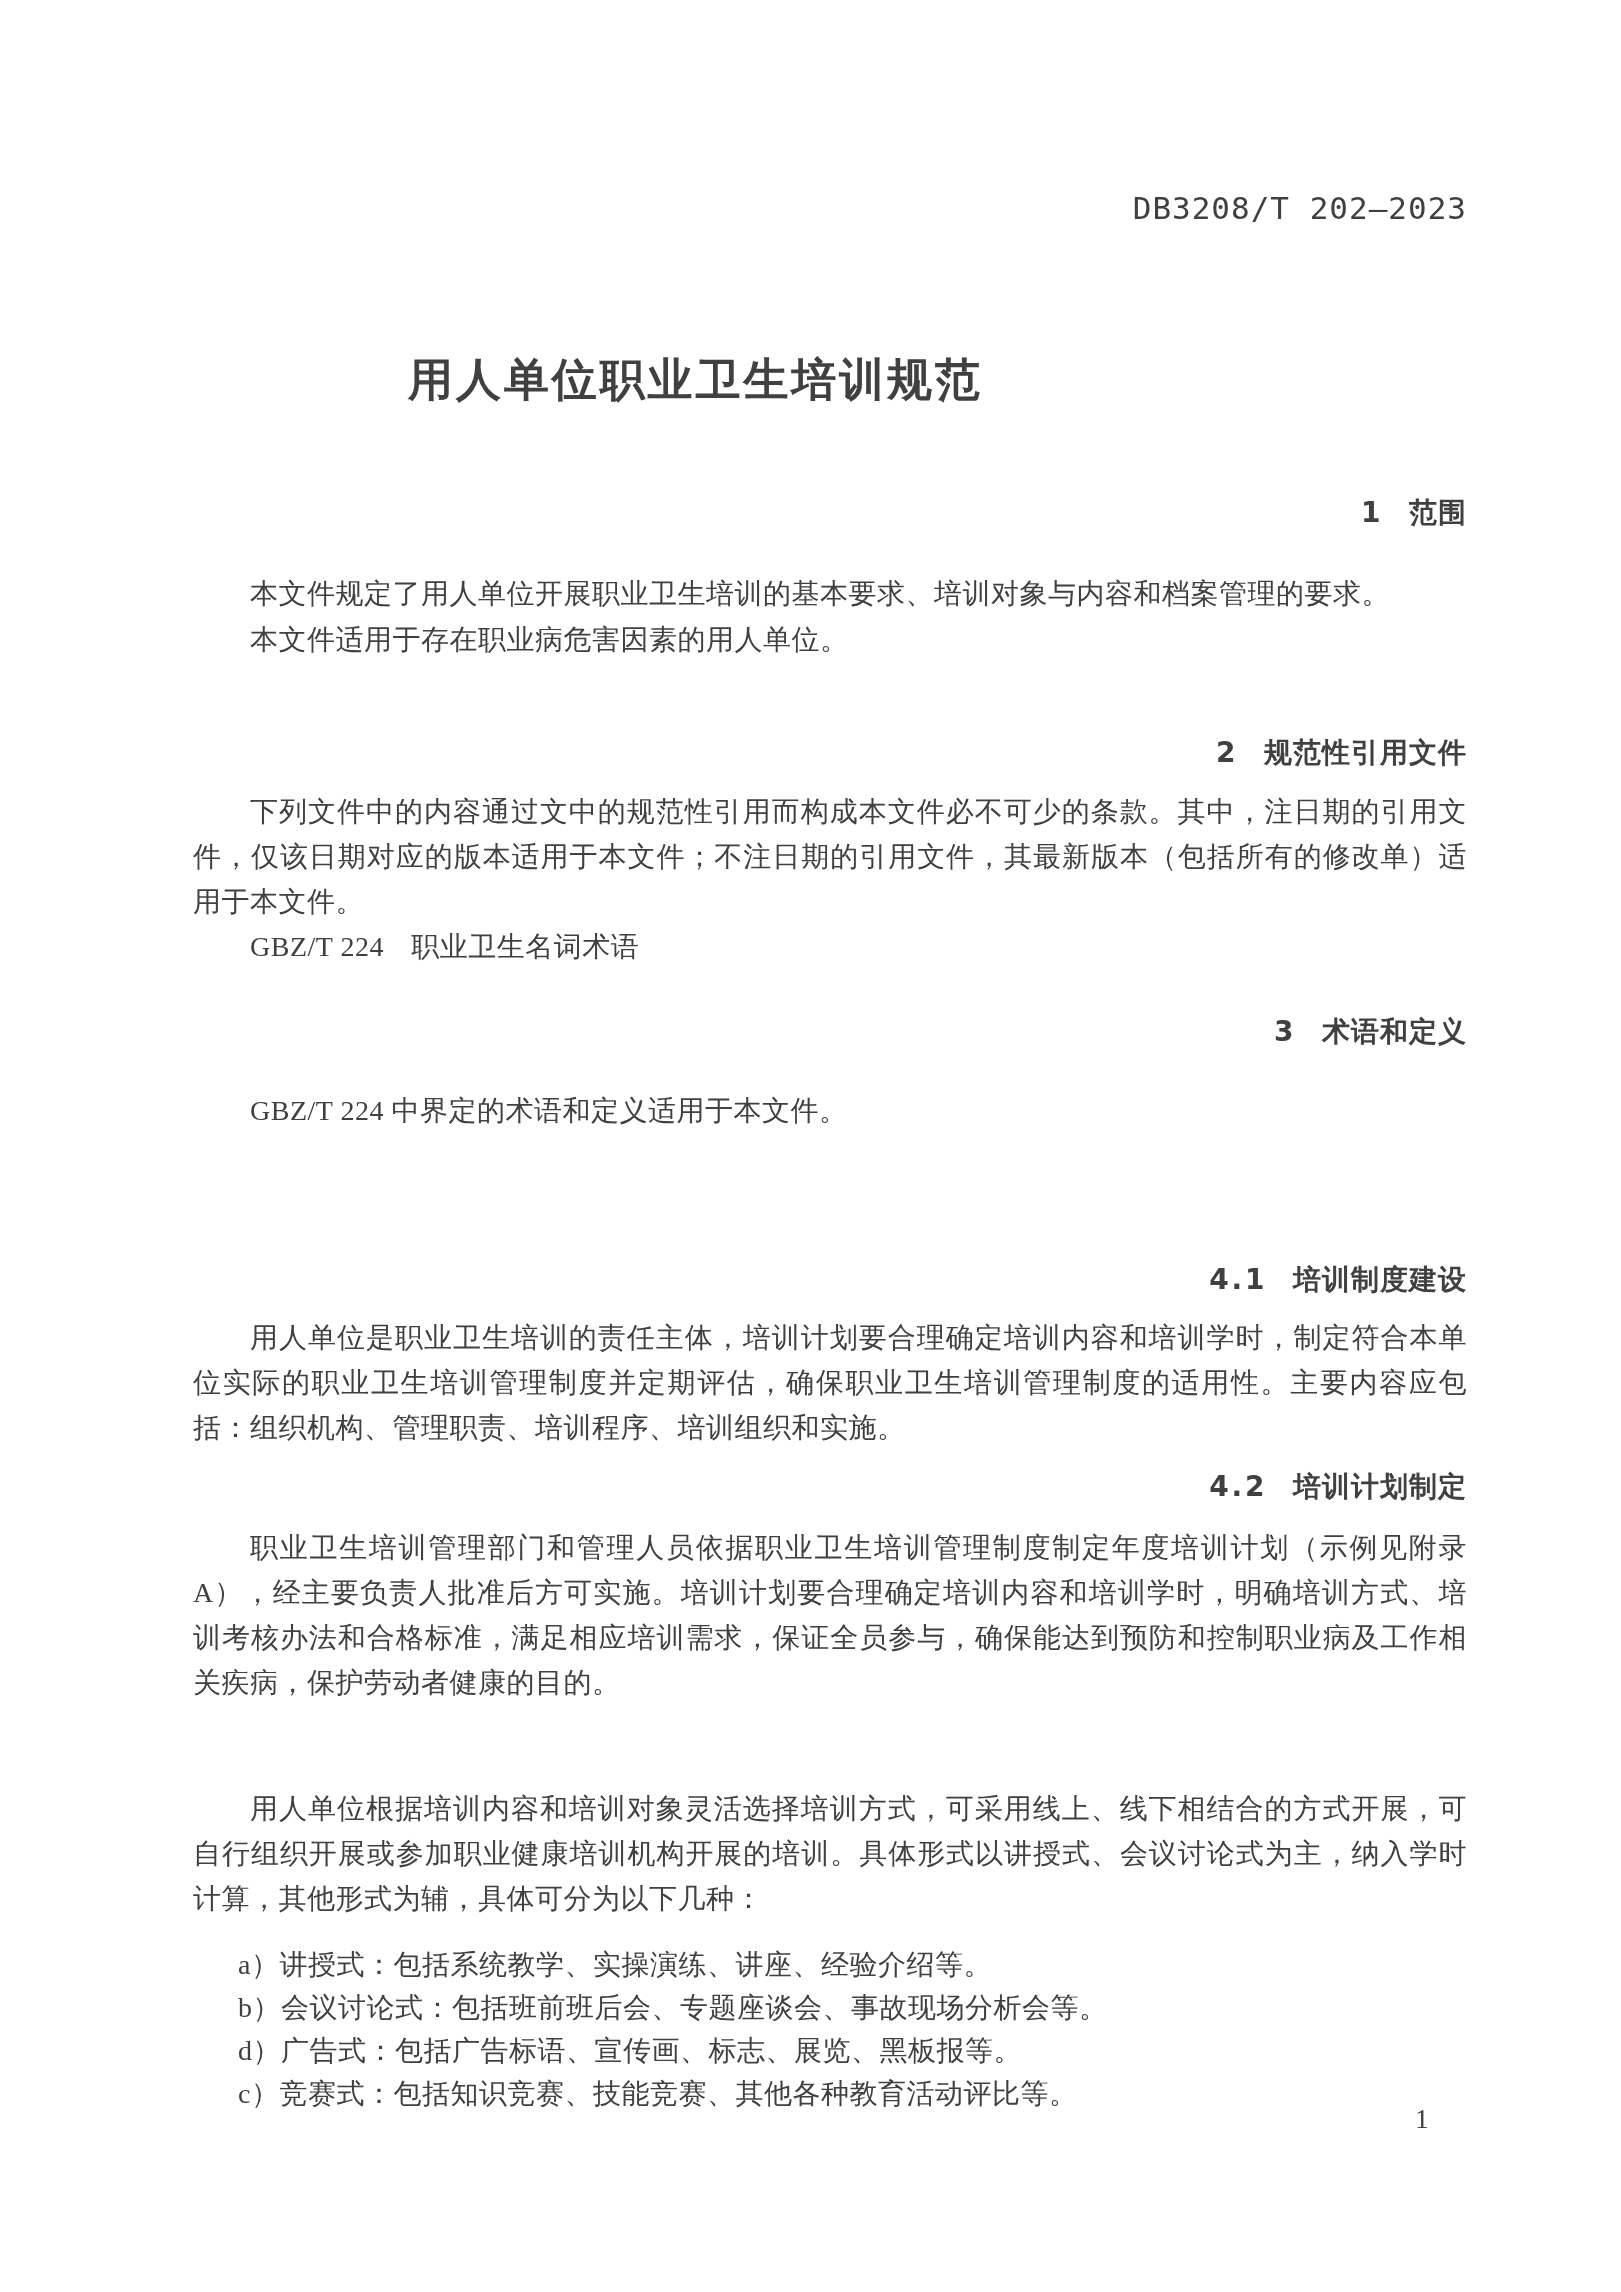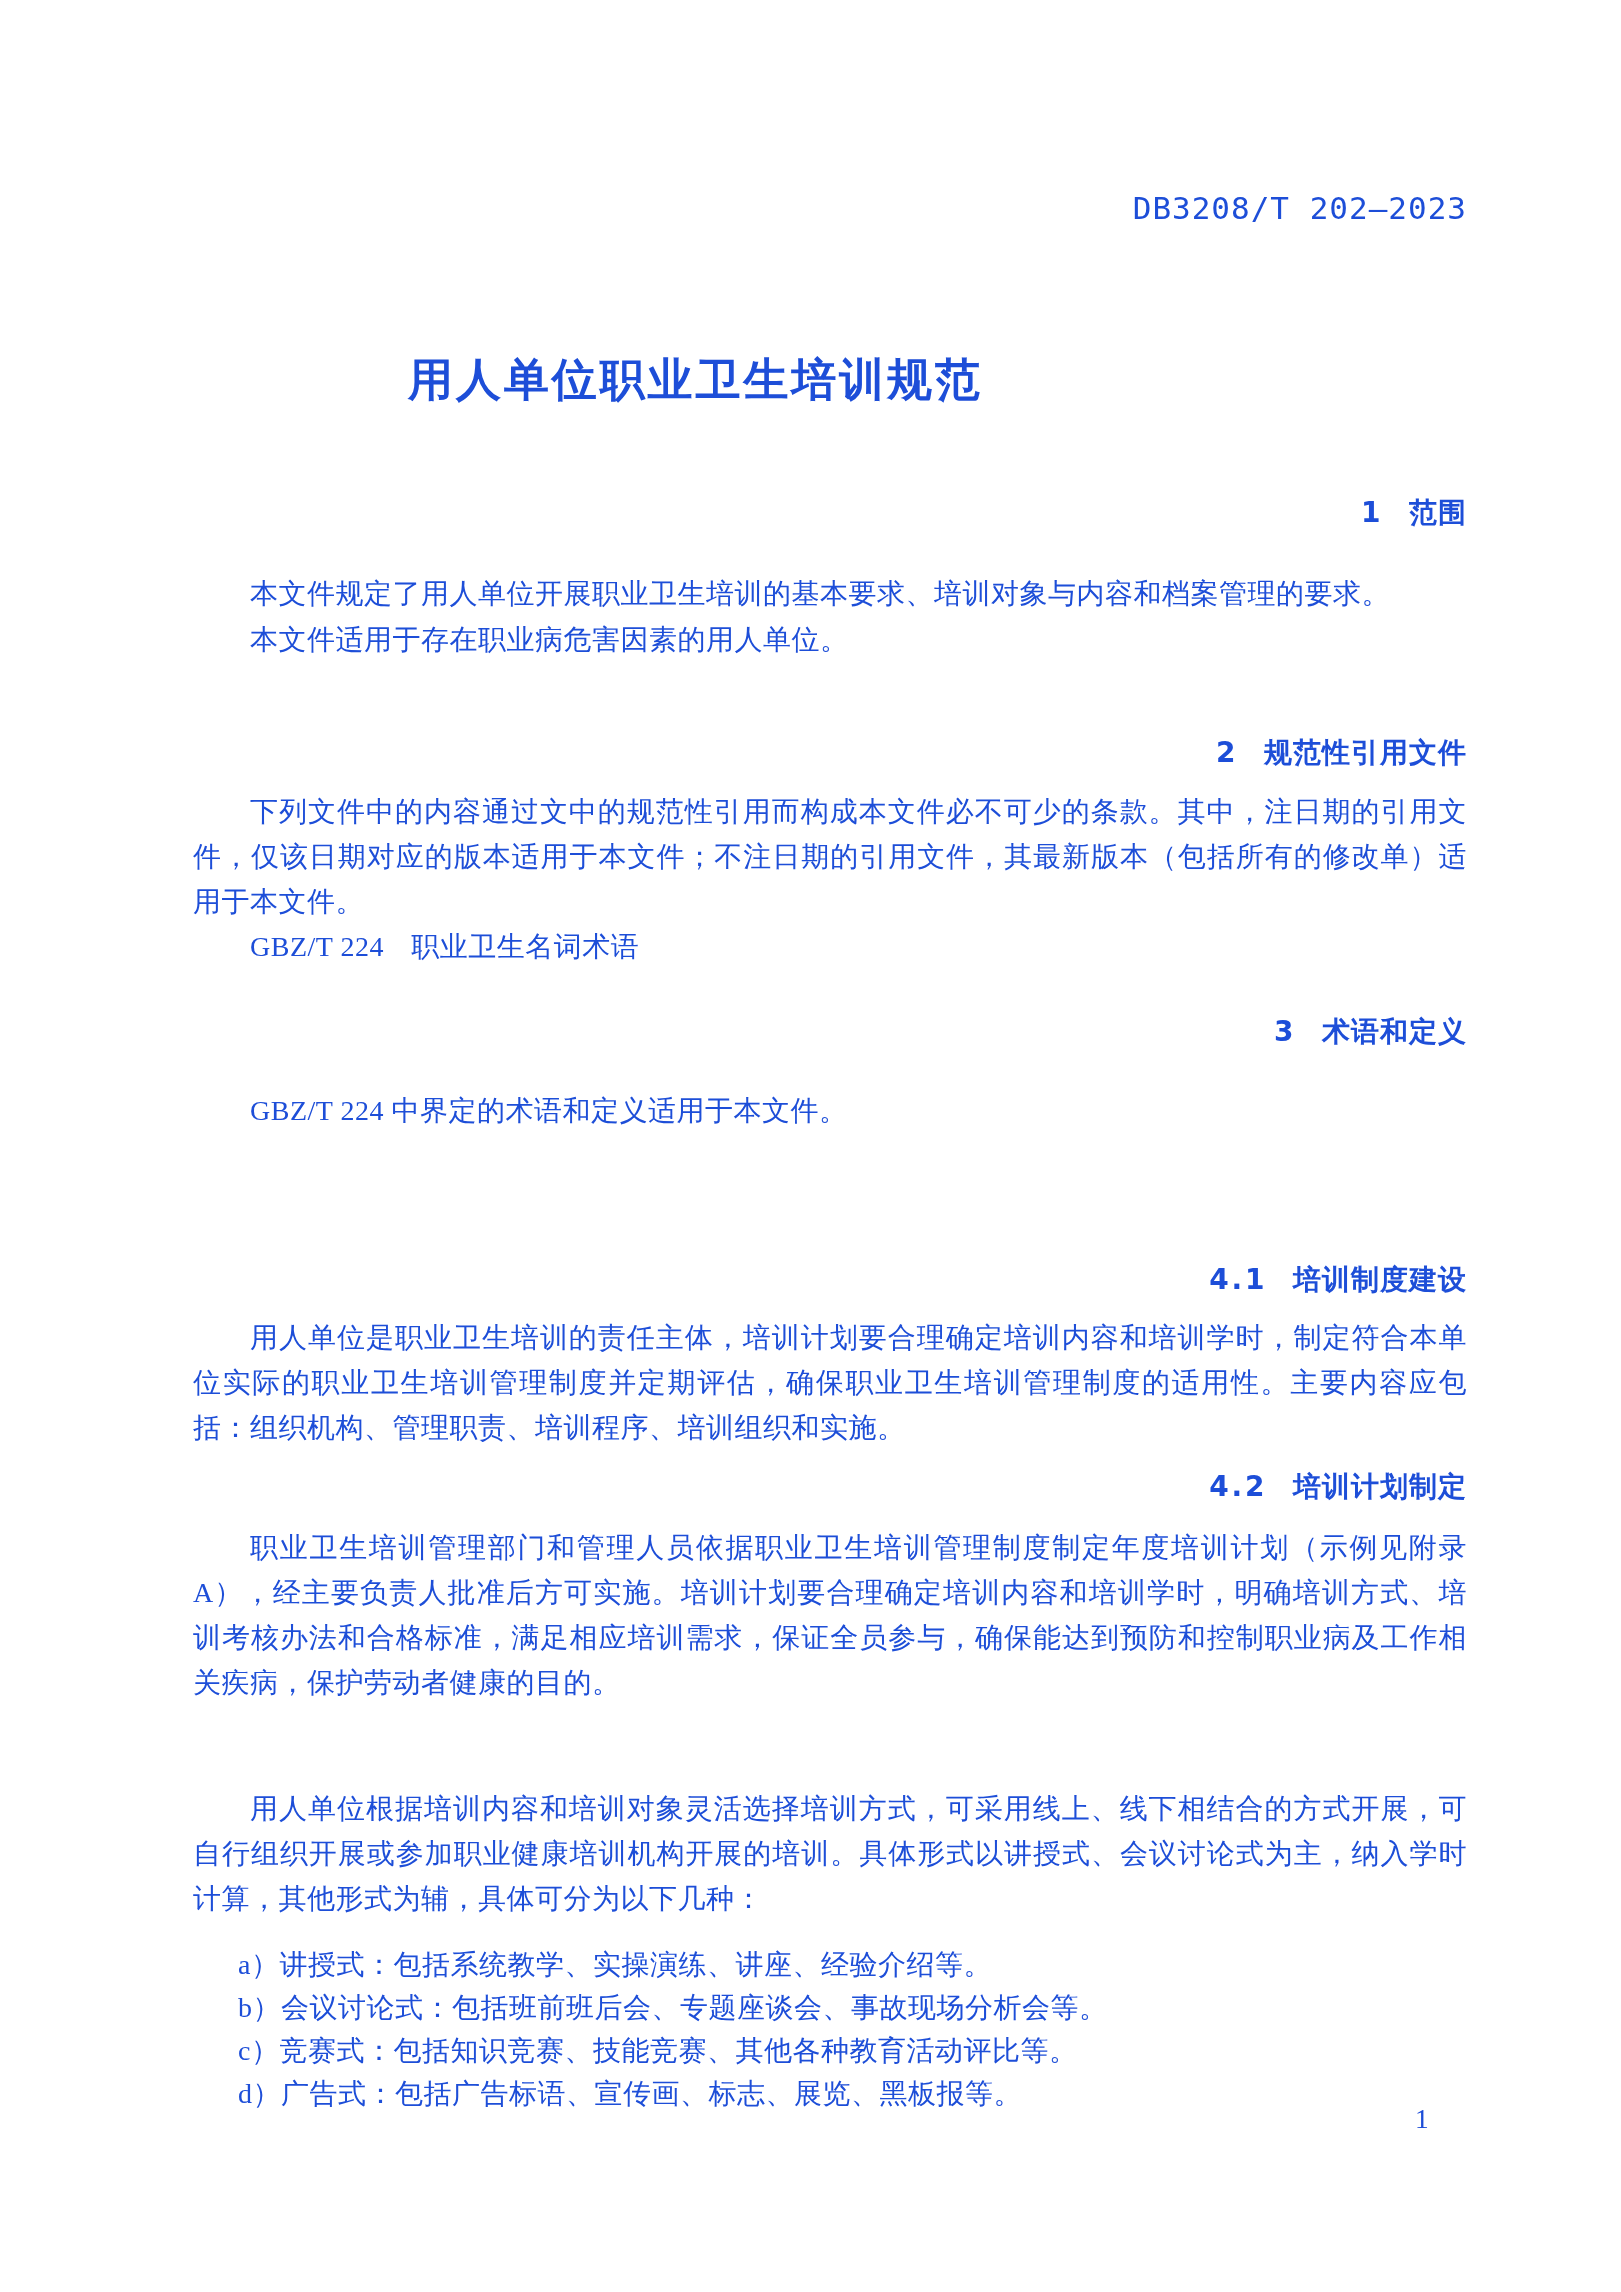--- a/index.html
+++ b/index.html
@@ -1,21 +1,21 @@
 <!DOCTYPE html>
 <html><head>
 <meta charset="utf-8">
 <style>
   html, body { margin: 0; padding: 0; background: #ffffff; }
   .page {
     position: relative;
     width: 1621px;
     height: 2293px;
     background: #ffffff;
-    color: #1d4ed8;
+    color: #404040;
     overflow: hidden;
   }
   .abs { position: absolute; }
 
   
   .body-font {
     font-family: "Liberation Serif", "DejaVu Serif", serif;
     font-size: 28px;
     line-height: 45px;
     letter-spacing: 0.5px;
@@ -120,23 +120,23 @@
   <div class="abs body-font para indent" style="top:1786px;">用人单位根据培训内容和培训对象灵活选择培训方式，可采用线上、线下相结合的方式开展，可自行组织开展或参加职业健康培训机构开展的培训。具体形式以讲授式、会议讨论式为主，纳入学时计算，其他形式为辅，具体可分为以下几种：</div>
 
   <div class="abs body-font list-block" style="top:1943px;">
     <div class="list-item">
       <span>a）</span><span>讲授式：包括系统教学、实操演练、讲座、经验介绍等。</span>
     </div>
     <div class="list-item">
       <span>b）</span><span>会议讨论式：包括班前班后会、专题座谈会、事故现场分析会等。</span>
     </div>
     <div class="list-item">
-      <span>c）</span><span>竞赛式：包括知识竞赛、技能竞赛、其他各种教育活动评比等。</span>
+      <span>d）</span><span>广告式：包括广告标语、宣传画、标志、展览、黑板报等。</span>
     </div>
     <div class="list-item">
-      <span>d）</span><span>广告式：包括广告标语、宣传画、标志、展览、黑板报等。</span>
+      <span>c）</span><span>竞赛式：包括知识竞赛、技能竞赛、其他各种教育活动评比等。</span>
     </div>
   </div>
 
   <div class="abs page-num" style="top:2103px;">1</div>
 
 </div>
 
 
 </body></html>

